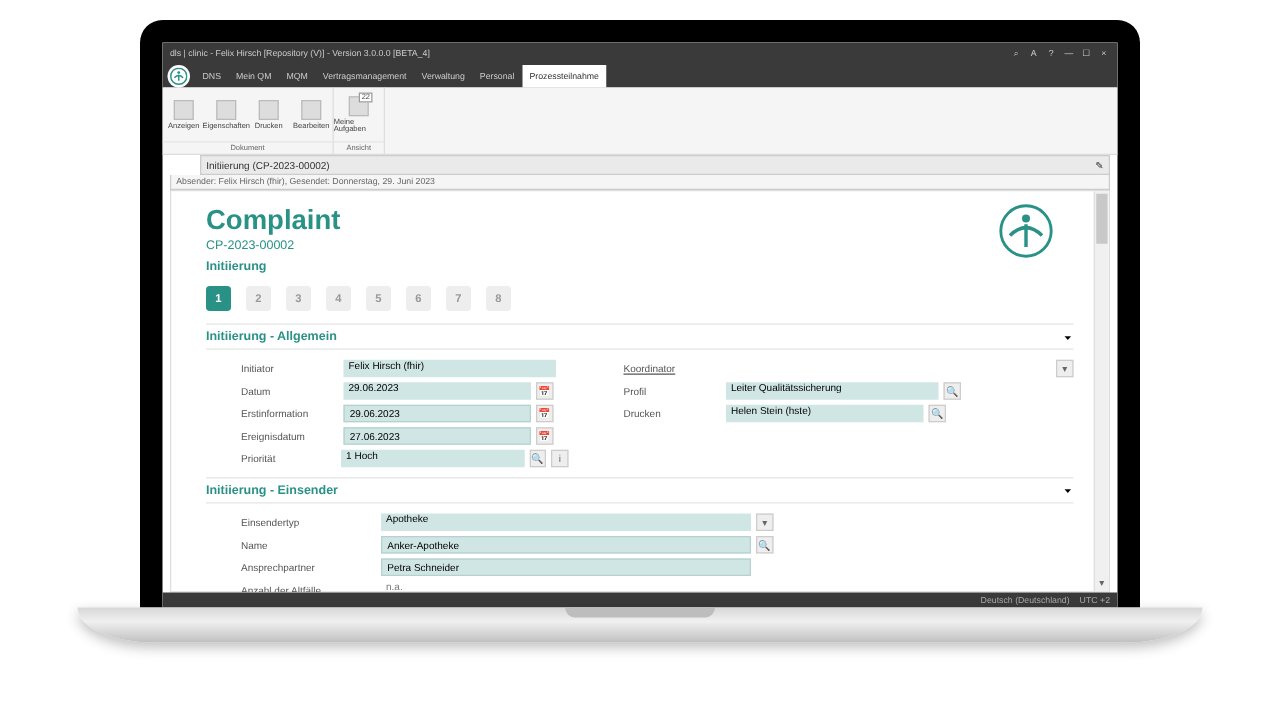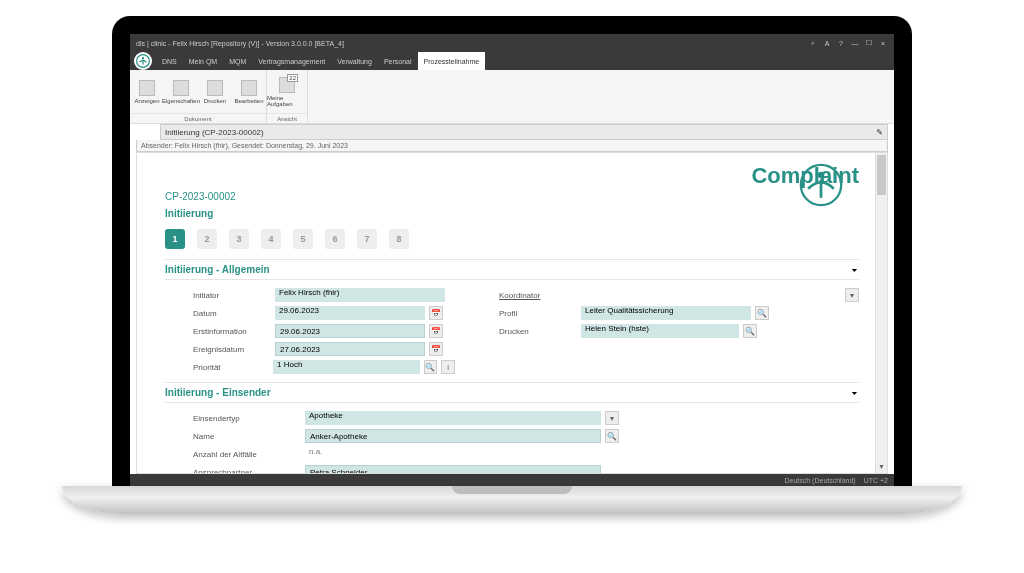--- a/index.html
+++ b/index.html
@@ -38,21 +38,21 @@
   .doc-title-row { height:16px; background:#eaeaea; border:1px solid #ccc; display:flex; align-items:center; justify-content:space-between; font-size:8px; color:#333; padding:0 4px;margin-left:24px; }
   .doc-sender { height:12px; font-size:7px; color:#666; padding:0 4px; background:#f5f5f5; border-left:1px solid #ccc; border-right:1px solid #ccc; border-bottom:1px solid #ccc; line-height:12px; }
 
   
   .main { position:absolute; left:6px; right:6px; top:118px; bottom:12px; border:1px solid #ddd; background:#fff; overflow:hidden; }
   .inner { padding:6px 28px; position:relative; height:100%; overflow-y:auto; }
   .scrollbar-fake { position:absolute; right:0; top:0; bottom:0; width:12px; background:#f0f0f0; border-left:1px solid #ddd; }
   .scroll-thumb { position:absolute; left:1px; right:1px; top:2px; height:40px; background:#c8c8c8; }
   .scroll-arrow { position:absolute; left:0; right:0; height:12px; background:#f0f0f0; font-size:8px; color:#666; text-align:center; line-height:12px; cursor:pointer; }
 
-  h1.complaint { color:#2a9187; font-size:22px; font-weight:700; margin:4px 0 2px;text-align:right; }
+  h1.complaint { color:#2a9187; font-size:22px; font-weight:700; margin:4px 0 2px; }
   .cp-id { color:#2a9187; font-size:10px; font-weight:400; margin-bottom:6px; }
   .stage { color:#2a9187; font-size:10px; font-weight:700; margin-bottom:10px; }
   .logo-big { position:absolute; right:44px; top:10px; width:44px; height:44px; }
 
   
   .wizard { display:flex; gap:12px; align-items:center; margin-bottom:10px; }
   .step { width:20px; height:20px; border-radius:3px; background:#eee; color:#999; font-size:9px; font-weight:700; display:flex; align-items:center; justify-content:center; cursor:pointer; }
   .step.active { background:#2a9187; color:#fff; }
 
   
@@ -255,26 +255,26 @@
                 <span class="lbl" style="width:108px">Einsendertyp</span>
                 <span class="fld read full">Apotheke</span>
                 <span class="icon-sm">▾</span>
               </div>
             <div class="row">
                 <span class="lbl" style="width:108px">Name</span>
                 <input class="fld edit full" value="Anker-Apotheke" style="">
                 <span class="icon-sm">🔍</span>
               </div>
             <div class="row">
+                <span class="lbl" style="width:108px">Ansprechpartner</span>
+                <input class="fld edit full" value="Petra Schneider" style="">
+              </div>
+            <div class="row">
                 <span class="lbl" style="width:108px">Anzahl der Altfälle</span>
                 <span class="fld" style="width:60px;color:#777">n.a.</span>
-              </div>
-            <div class="row">
-                <span class="lbl" style="width:108px">Ansprechpartner</span>
-                <input class="fld edit full" value="Petra Schneider" style="">
               </div>
 
           </div>
 
         </div>
       </div>
 
       <div class="statusbar">
         <span>Deutsch (Deutschland)</span>
         <span>UTC +2</span>

